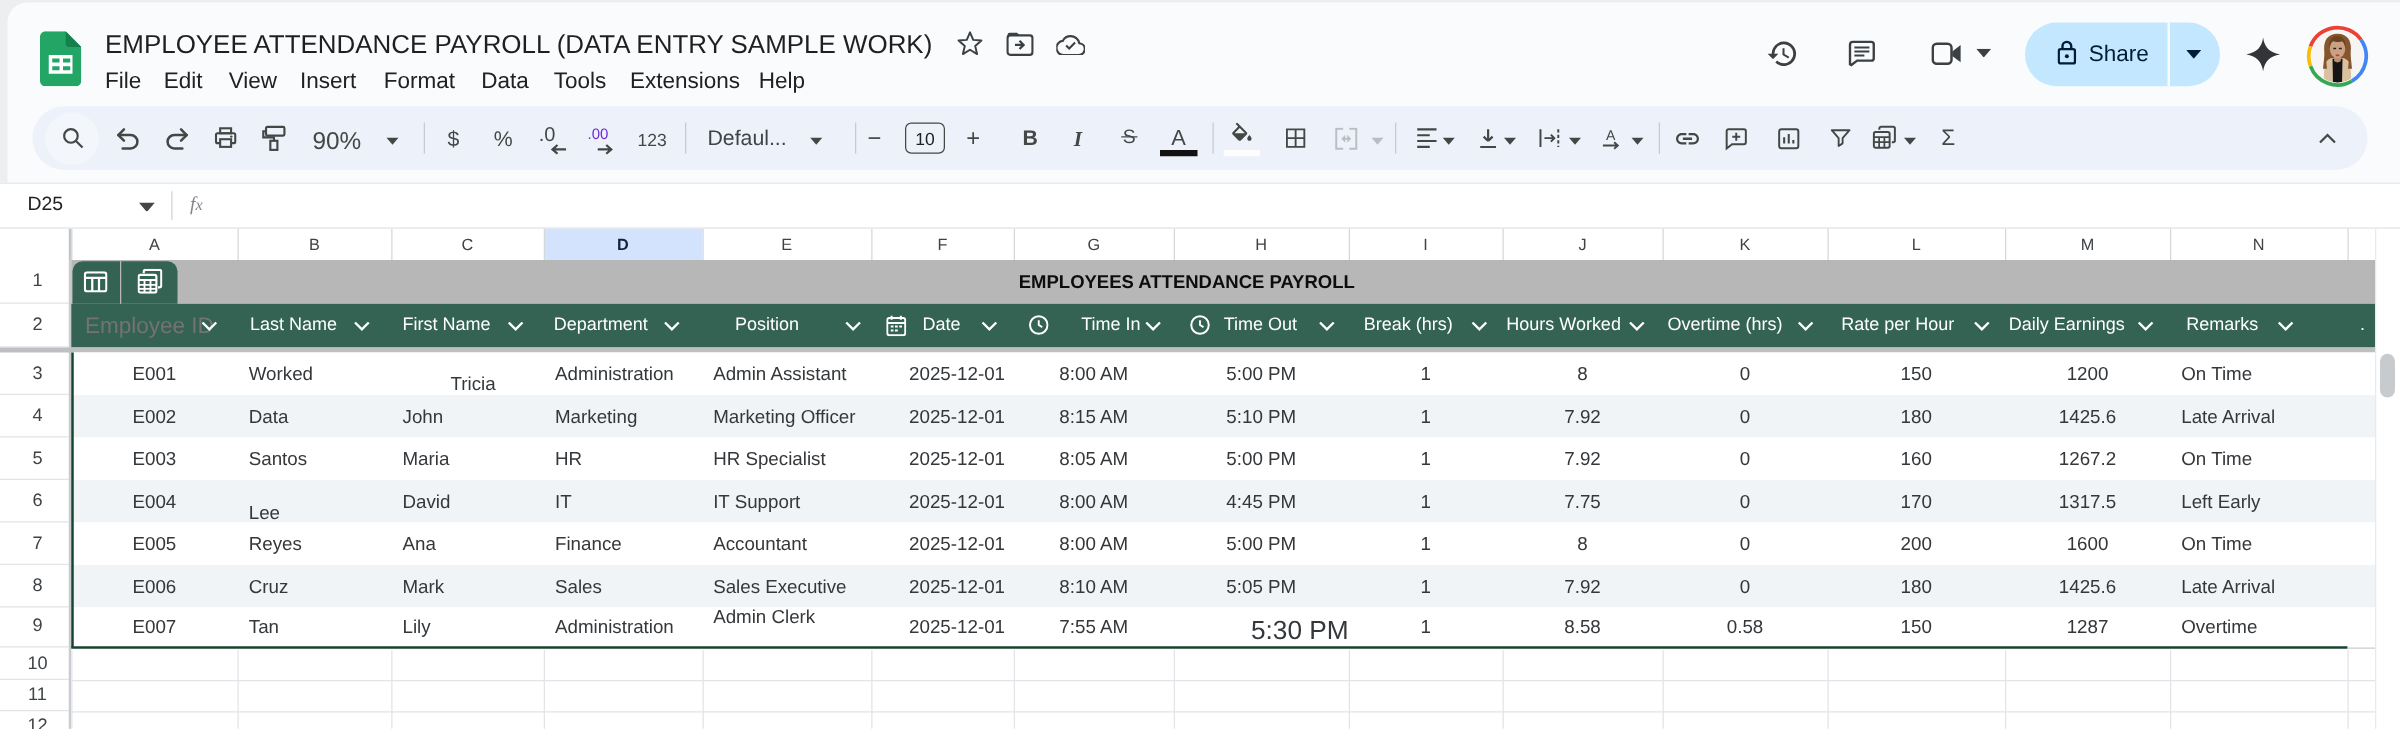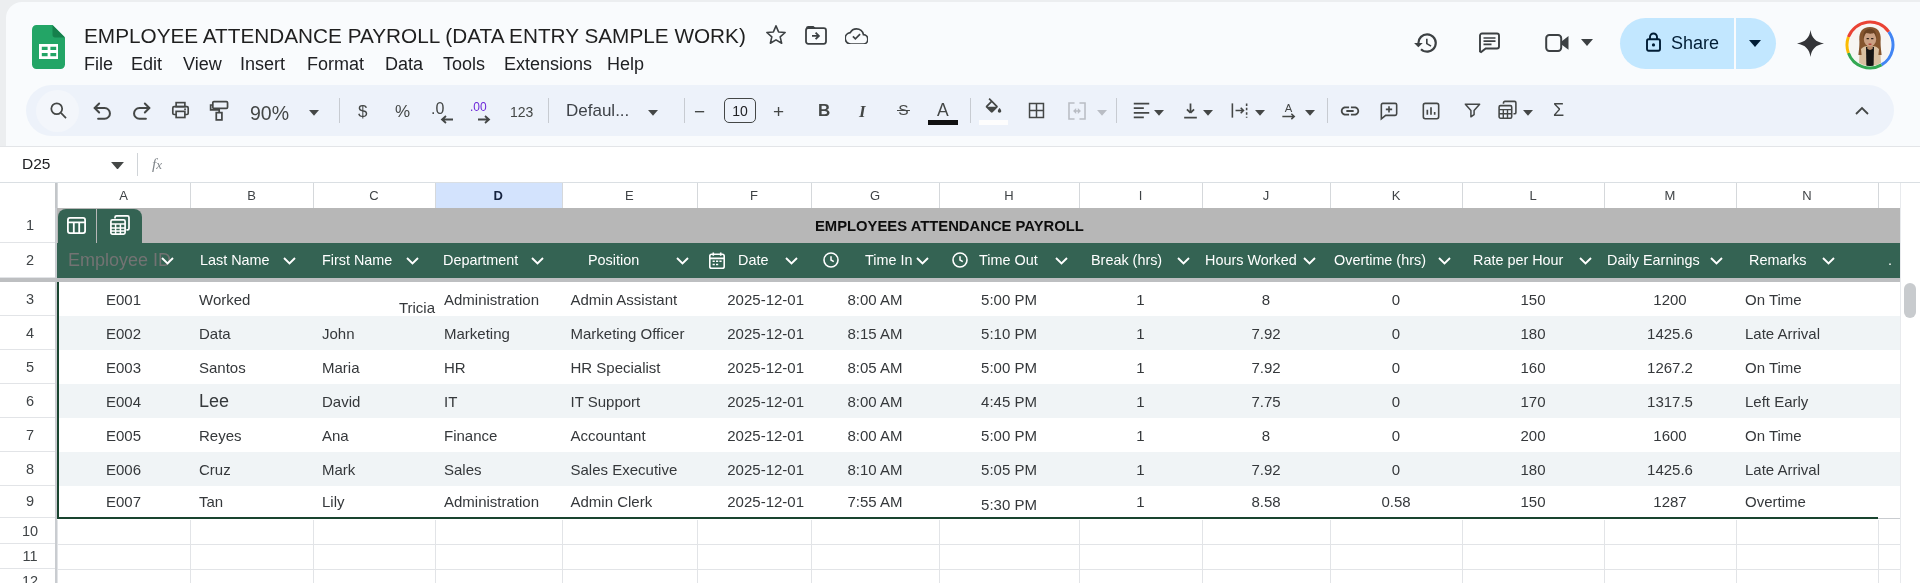--- a/index.html
+++ b/index.html
@@ -391,21 +391,21 @@
   </svg>
 <div class="ab" style="left:1888px;top:243px;height:34.5px;display:flex;align-items:center;font-size:14.4px;font-weight:500;color:#fff;white-space:nowrap">.</div>
 <div class="ab" style="left:0;top:277.5px;width:1900px;height:4.5px;background:#bdbfc1"></div>
 <div class="ab" style="left:57px;top:282px;width:1843px;height:34px;background:#ffffff"></div>
 <div class="ab" style="left:57px;width:133px;text-align:center;top:282px;height:34px;font-size:15px;color:#35383b;display:flex;align-items:center;line-height:1">
     <span style="width:100%">E001</span>
   </div>
 <div class="ab" style="left:199px;width:114px;text-align:left;top:282px;height:34px;font-size:15px;color:#35383b;display:flex;align-items:center;line-height:1">
     <span style="width:100%">Worked</span>
   </div>
-<div class="ab" style="left:322px;width:113px;text-align:right;top:282px;height:50px;font-size:15px;color:#35383b;display:flex;align-items:center;line-height:1">
+<div class="ab" style="left:322px;width:113px;text-align:center;top:282px;height:50px;font-size:15px;color:#35383b;display:flex;align-items:center;line-height:1">
     <span style="width:100%">Tricia</span>
   </div>
 <div class="ab" style="left:444px;width:117.5px;text-align:left;top:282px;height:34px;font-size:15px;color:#35383b;display:flex;align-items:center;line-height:1">
     <span style="width:100%">Administration</span>
   </div>
 <div class="ab" style="left:570.5px;width:126.5px;text-align:left;top:282px;height:34px;font-size:15px;color:#35383b;display:flex;align-items:center;line-height:1">
     <span style="width:100%">Admin Assistant</span>
   </div>
 <div class="ab" style="left:697px;width:107px;text-align:right;top:282px;height:34px;font-size:15px;color:#35383b;display:flex;align-items:center;line-height:1">
     <span style="width:100%">2025-12-01</span>
@@ -517,21 +517,21 @@
 <div class="ab" style="left:1604px;width:132px;text-align:center;top:350px;height:34px;font-size:15px;color:#35383b;display:flex;align-items:center;line-height:1">
     <span style="width:100%">1267.2</span>
   </div>
 <div class="ab" style="left:1745px;width:133px;text-align:left;top:350px;height:34px;font-size:15px;color:#35383b;display:flex;align-items:center;line-height:1">
     <span style="width:100%">On Time</span>
   </div>
 <div class="ab" style="left:57px;top:384px;width:1843px;height:34px;background:#f0f4f6"></div>
 <div class="ab" style="left:57px;width:133px;text-align:center;top:384px;height:34px;font-size:15px;color:#35383b;display:flex;align-items:center;line-height:1">
     <span style="width:100%">E004</span>
   </div>
-<div class="ab" style="left:199px;width:114px;text-align:left;top:384px;height:34px;font-size:18px;color:#35383b;display:flex;align-items:center;line-height:1">
+<div class="ab" style="left:199px;width:114px;text-align:left;top:384px;height:34px;font-size:15px;color:#35383b;display:flex;align-items:flex-end;line-height:1">
     <span style="width:100%">Lee</span>
   </div>
 <div class="ab" style="left:322px;width:113px;text-align:left;top:384px;height:34px;font-size:15px;color:#35383b;display:flex;align-items:center;line-height:1">
     <span style="width:100%">David</span>
   </div>
 <div class="ab" style="left:444px;width:117.5px;text-align:left;top:384px;height:34px;font-size:15px;color:#35383b;display:flex;align-items:center;line-height:1">
     <span style="width:100%">IT</span>
   </div>
 <div class="ab" style="left:570.5px;width:126.5px;text-align:left;top:384px;height:34px;font-size:15px;color:#35383b;display:flex;align-items:center;line-height:1">
     <span style="width:100%">IT Support</span>
@@ -655,30 +655,30 @@
   </div>
 <div class="ab" style="left:199px;width:114px;text-align:left;top:486px;height:31.5px;font-size:15px;color:#35383b;display:flex;align-items:center;line-height:1">
     <span style="width:100%">Tan</span>
   </div>
 <div class="ab" style="left:322px;width:113px;text-align:left;top:486px;height:31.5px;font-size:15px;color:#35383b;display:flex;align-items:center;line-height:1">
     <span style="width:100%">Lily</span>
   </div>
 <div class="ab" style="left:444px;width:117.5px;text-align:left;top:486px;height:31.5px;font-size:15px;color:#35383b;display:flex;align-items:center;line-height:1">
     <span style="width:100%">Administration</span>
   </div>
-<div class="ab" style="left:570.5px;width:126.5px;text-align:left;top:486px;height:31.5px;font-size:15px;color:#35383b;display:flex;align-items:center;line-height:1">
+<div class="ab" style="left:570.5px;width:126.5px;text-align:left;top:486px;height:31.5px;font-size:15px;color:#35383b;display:flex;align-items:flex-start;line-height:1">
     <span style="width:100%">Admin Clerk</span>
   </div>
 <div class="ab" style="left:697px;width:107px;text-align:right;top:486px;height:31.5px;font-size:15px;color:#35383b;display:flex;align-items:center;line-height:1">
     <span style="width:100%">2025-12-01</span>
   </div>
 <div class="ab" style="left:811px;width:128px;text-align:center;top:486px;height:31.5px;font-size:15px;color:#35383b;display:flex;align-items:center;line-height:1">
     <span style="width:100%">7:55 AM</span>
   </div>
-<div class="ab" style="left:939px;width:140px;text-align:center;top:486px;height:37px;font-size:15px;color:#35383b;display:flex;align-items:center;line-height:1">
+<div class="ab" style="left:939px;width:140px;text-align:right;top:486px;height:37px;font-size:21px;color:#35383b;display:flex;align-items:center;line-height:1">
     <span style="width:100%">5:30 PM</span>
   </div>
 <div class="ab" style="left:1079px;width:123px;text-align:center;top:486px;height:31.5px;font-size:15px;color:#35383b;display:flex;align-items:center;line-height:1">
     <span style="width:100%">1</span>
   </div>
 <div class="ab" style="left:1202px;width:128px;text-align:center;top:486px;height:31.5px;font-size:15px;color:#35383b;display:flex;align-items:center;line-height:1">
     <span style="width:100%">8.58</span>
   </div>
 <div class="ab" style="left:1330px;width:132px;text-align:center;top:486px;height:31.5px;font-size:15px;color:#35383b;display:flex;align-items:center;line-height:1">
     <span style="width:100%">0.58</span>

